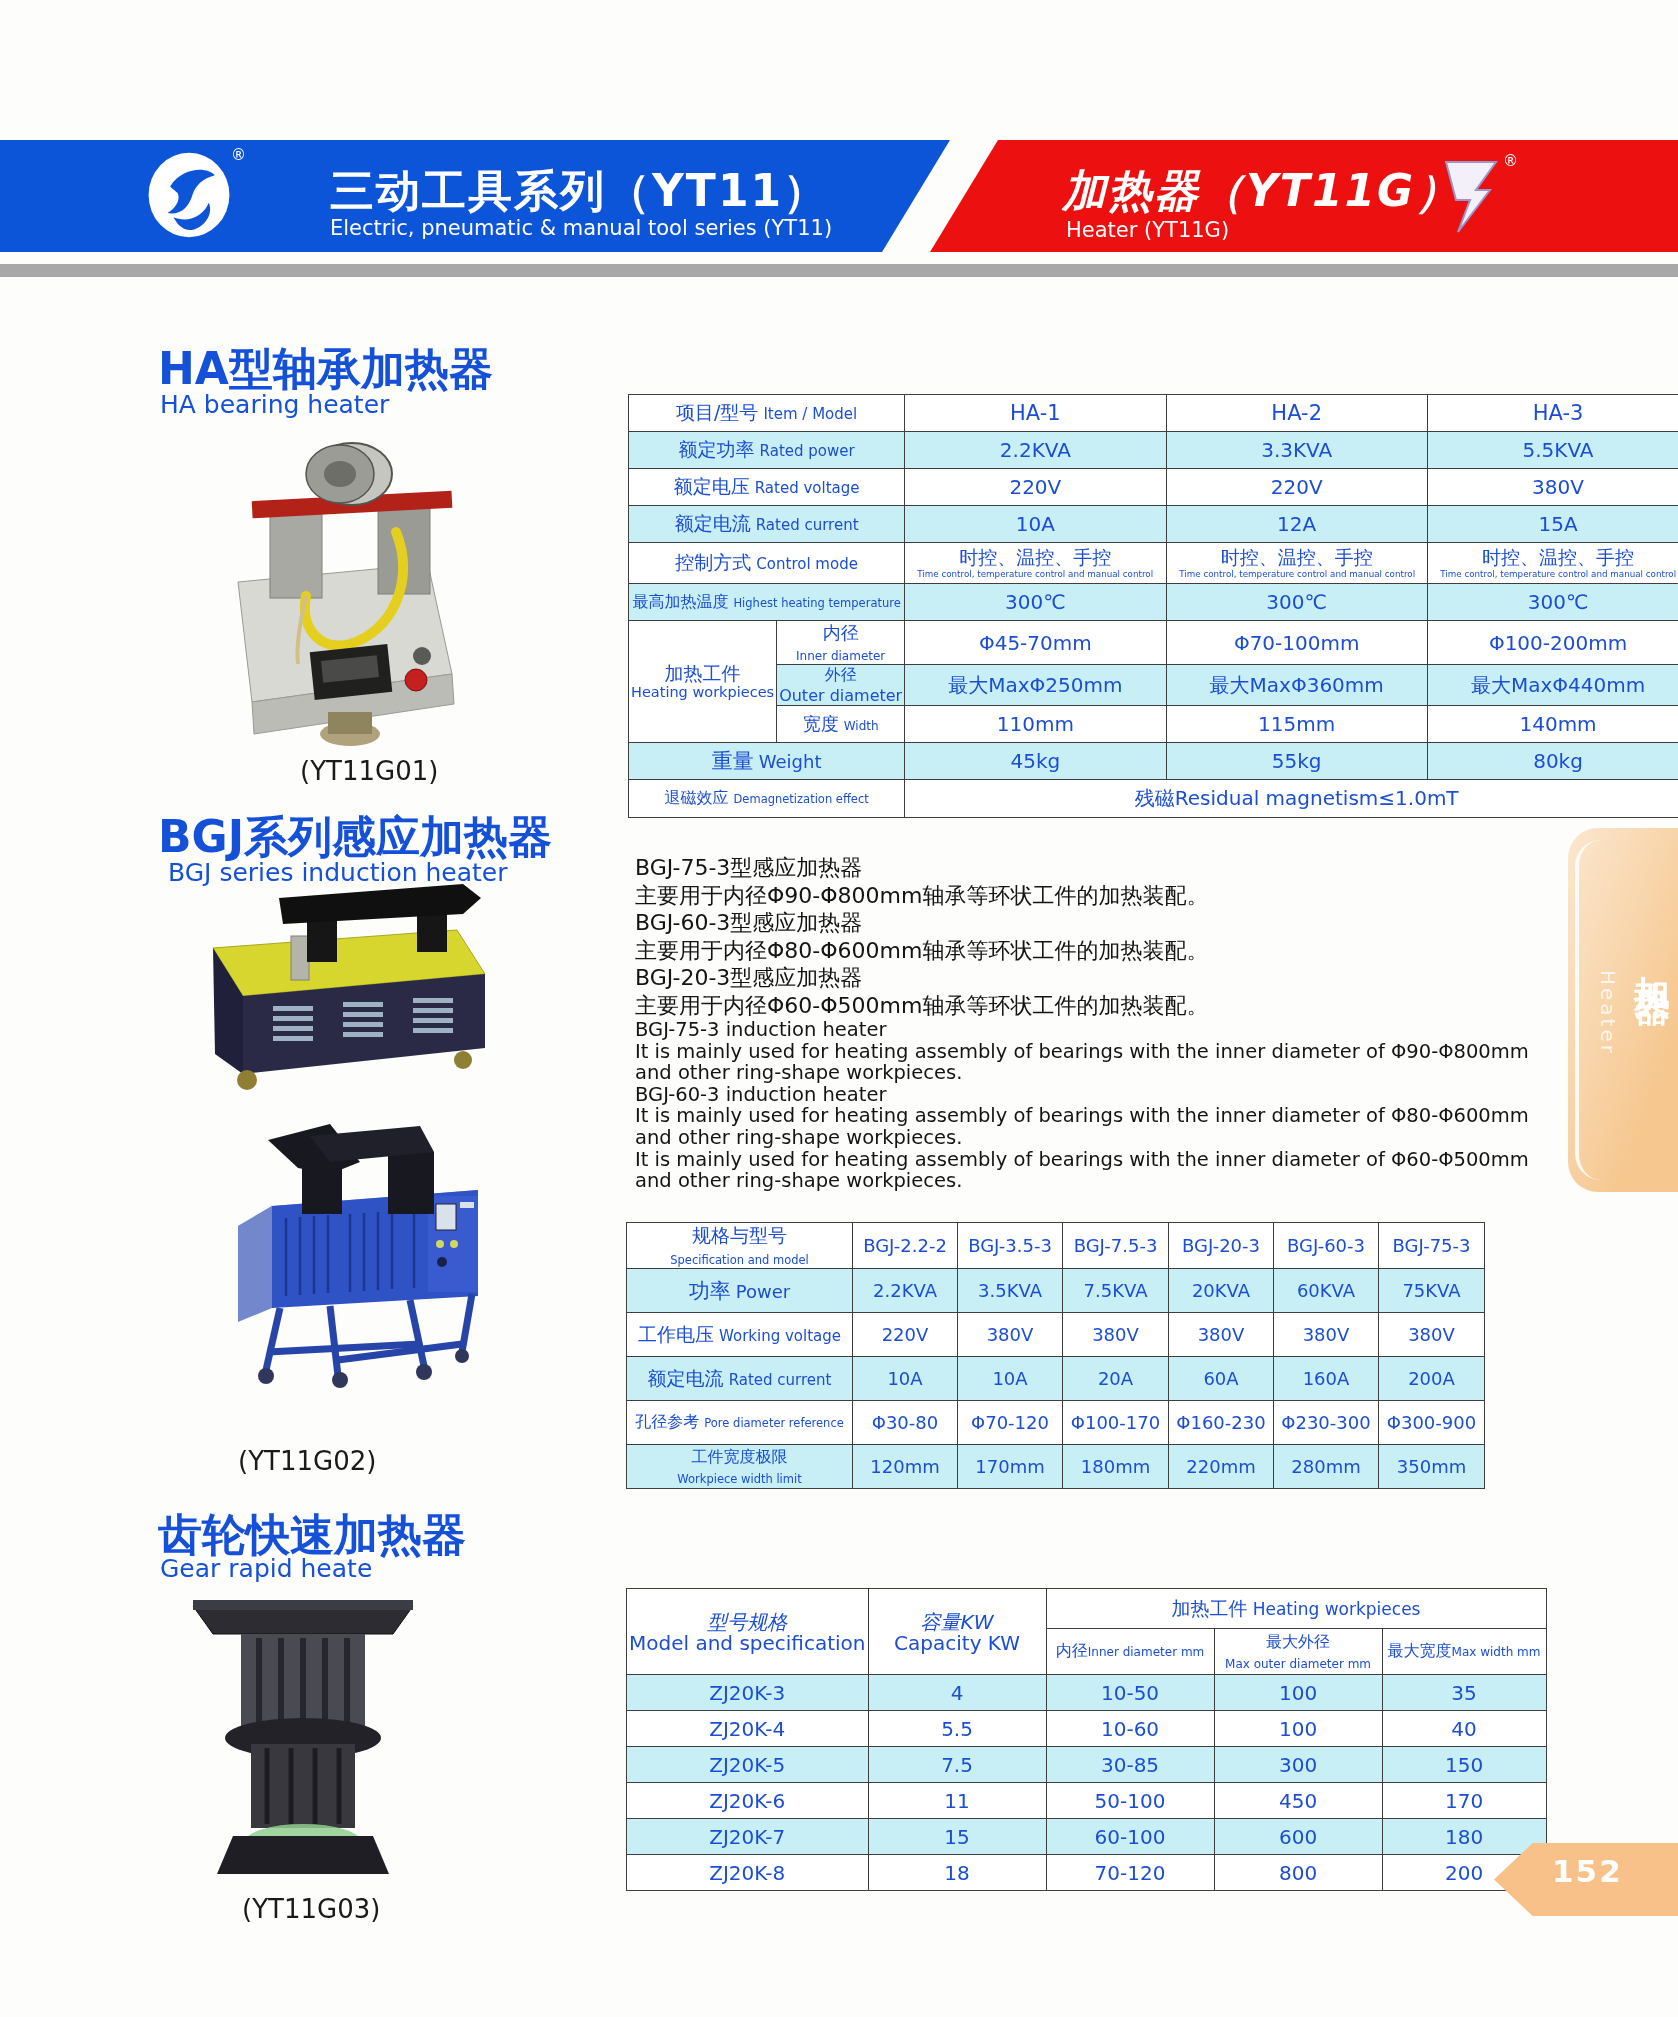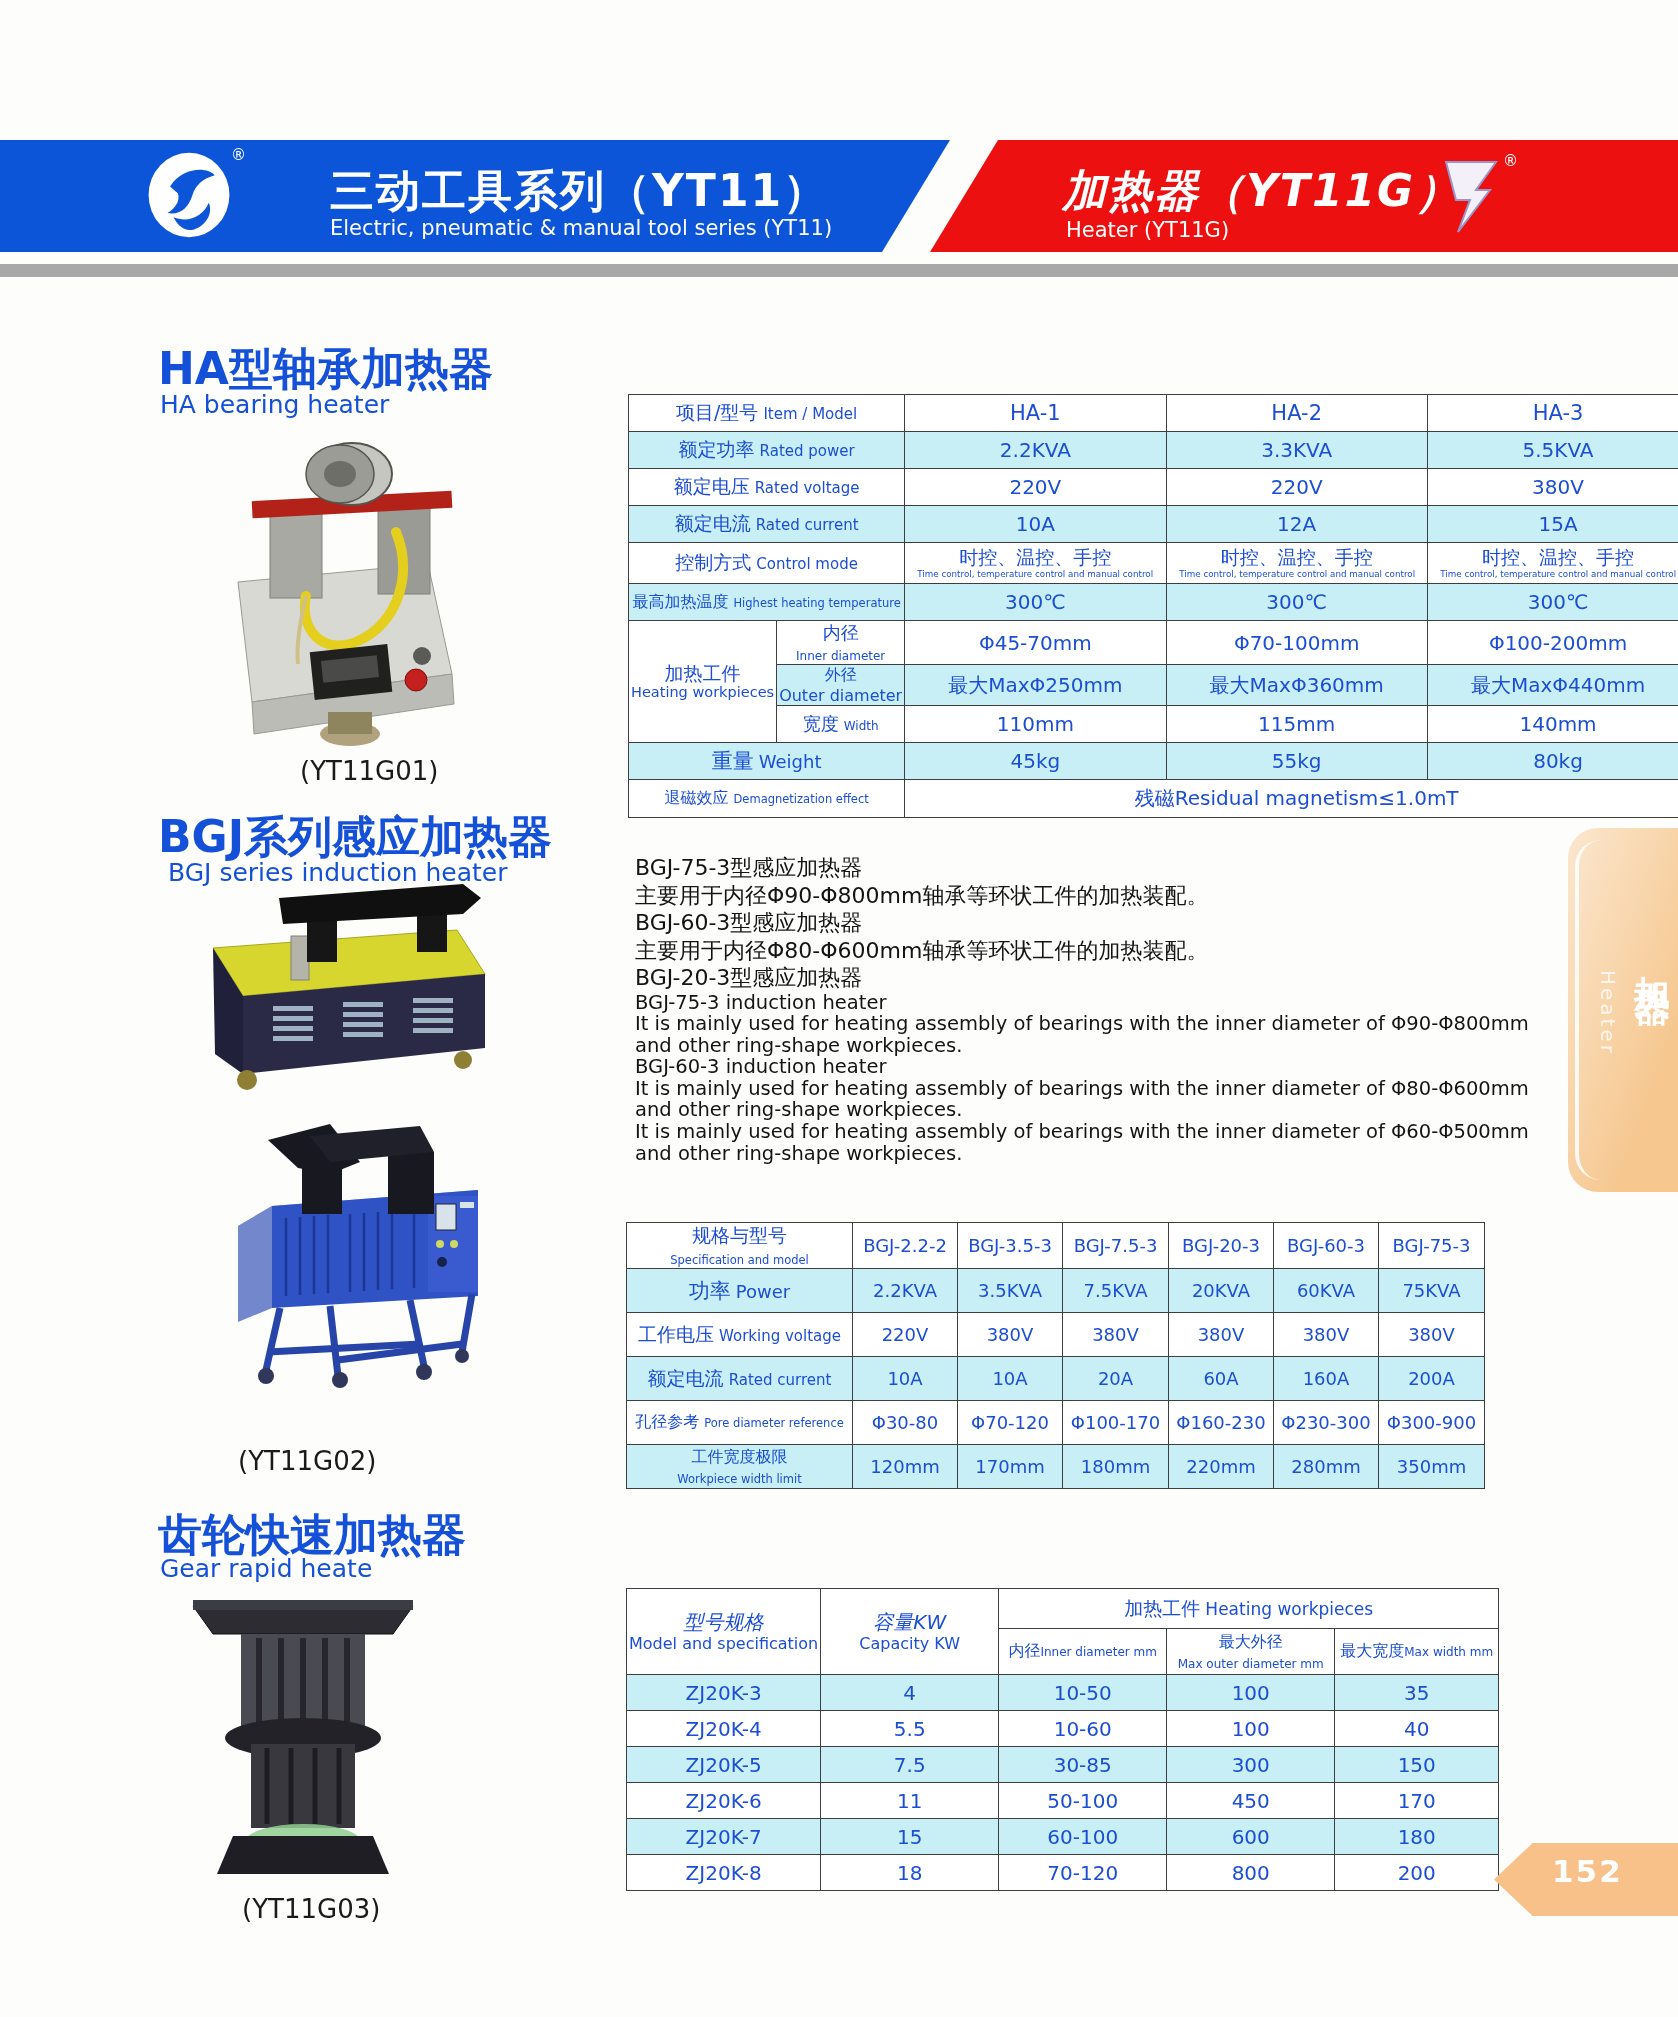--- a/index.html
+++ b/index.html
@@ -40,21 +40,21 @@
   .mdl{font-size:21px;white-space:nowrap;}
   .ctl-main{font-size:19px;line-height:21px;white-space:nowrap;}
   .ctl-sub{font-size:9.5px;line-height:11px;white-space:nowrap;transform:scale(.92);}
   .grp .cn{display:block;font-size:19px;line-height:22px;}
   .grp .en{display:block;font-size:14.5px;line-height:17px;}
   .sub-lab .cn{font-size:18px;} .sub-lab .en{font-size:12px;}
   #ha-table{position:absolute;left:628px;top:394px;}
   #bgj-table{position:absolute;left:626px;top:1222px;}
   #gear-table{position:absolute;left:626px;top:1588px;}
   .h2l .cn{display:block;font-size:20px;line-height:23px;font-style:italic;}
-  .h2l .en{display:block;font-size:16px;line-height:19px;}
+  .h2l .en{display:block;font-size:20px;line-height:19px;}
   
   #bgj-desc{position:absolute;left:635px;top:854px;color:#141414;}
   #bgj-desc .dcn{font-size:22px;line-height:27.5px;white-space:nowrap;}
   #bgj-desc .den{font-size:19.5px;line-height:21.6px;white-space:nowrap;}
   
   .side-tab{position:absolute;left:1568px;top:828px;width:130px;height:364px;
             border-radius:30px 0 0 30px;background:linear-gradient(110deg,#fbe7cf 0%,#f6c78f 70%);}
   .side-tab .arc{position:absolute;left:7px;top:12px;bottom:12px;width:52px;
                  border-left:4px solid rgba(255,255,255,.85);border-radius:26px 0 0 26px;}
   .tab-cn{position:absolute;right:22px;top:118px;writing-mode:vertical-rl;color:#fff;
@@ -313,20 +313,21 @@
         </tr>
       </tbody>
     </table>
 
   <div id="bgj-desc">
       <div class="dcn">BGJ-75-3型感应加热器</div>
       <div class="dcn">主要用于内径Φ90-Φ800mm轴承等环状工件的加热装配。</div>
       <div class="dcn">BGJ-60-3型感应加热器</div>
       <div class="dcn">主要用于内径Φ80-Φ600mm轴承等环状工件的加热装配。</div>
       <div class="dcn">BGJ-20-3型感应加热器</div>
+      <div class="dcn">主要用于内径Φ60-Φ500mm轴承等环状工件的加热装配。</div>
       <div class="den">BGJ-75-3 induction heater</div>
       <div class="den">It is mainly used for heating assembly of bearings with the inner diameter of Φ90-Φ800mm</div>
       <div class="den">and other ring-shape workpieces.</div>
       <div class="den">BGJ-60-3 induction heater</div>
       <div class="den">It is mainly used for heating assembly of bearings with the inner diameter of Φ80-Φ600mm</div>
       <div class="den">and other ring-shape workpieces.</div>
       <div class="den">It is mainly used for heating assembly of bearings with the inner diameter of Φ60-Φ500mm</div>
       <div class="den">and other ring-shape workpieces.</div>
     </div>
 

